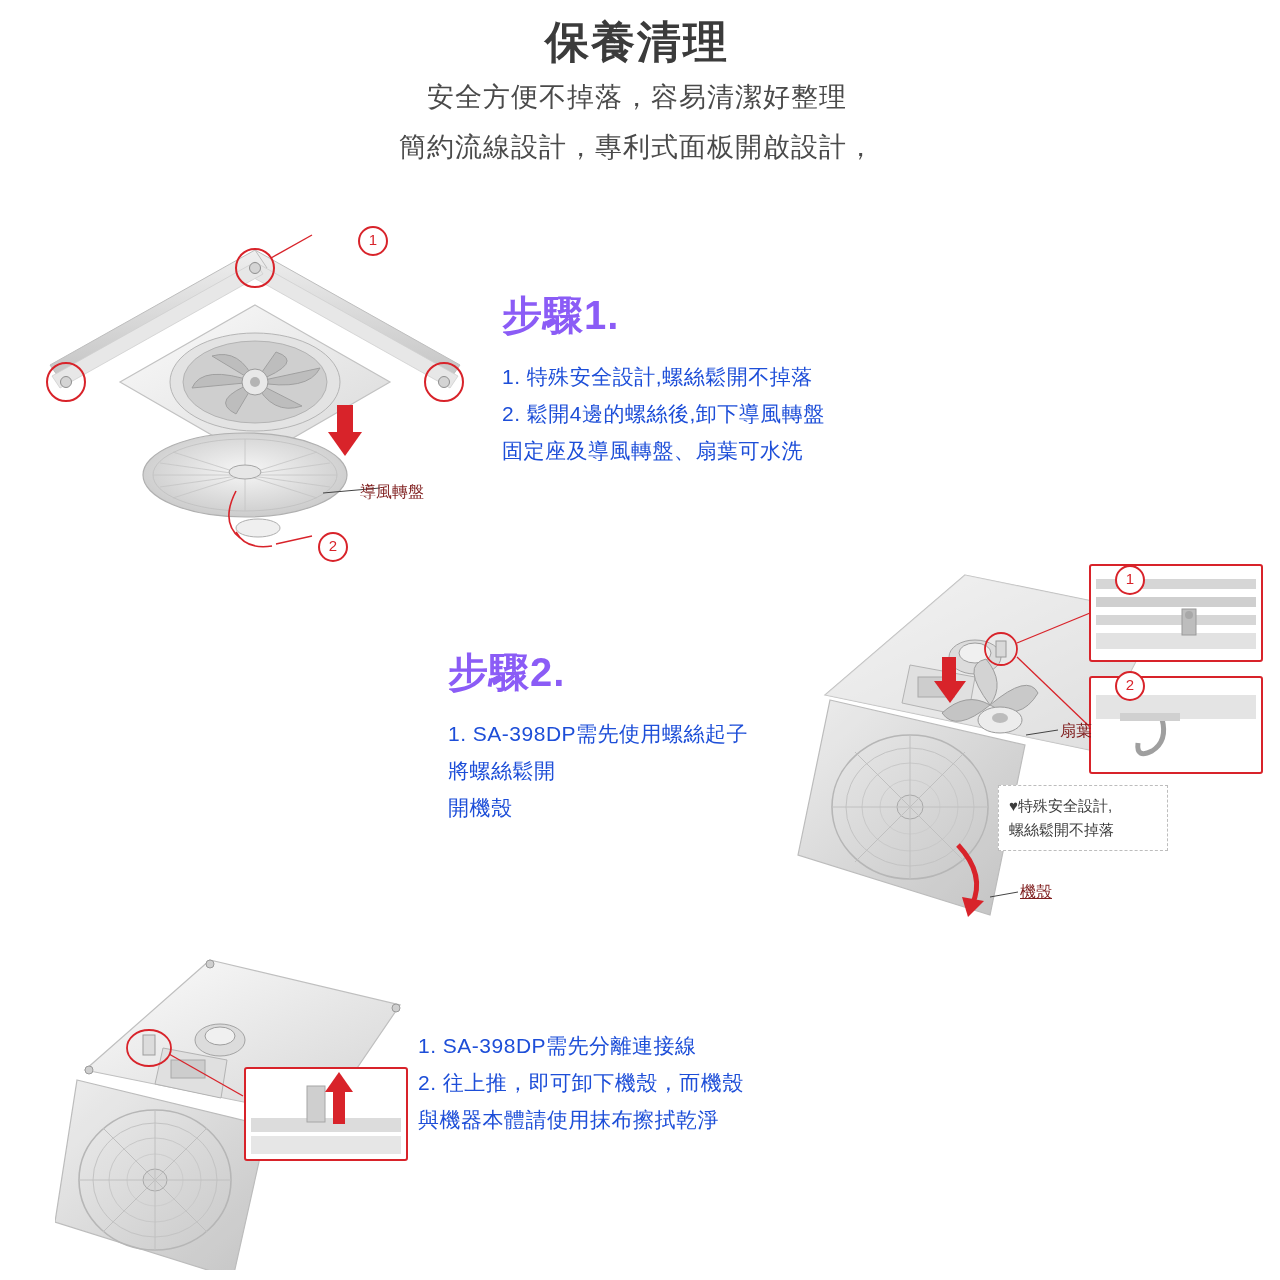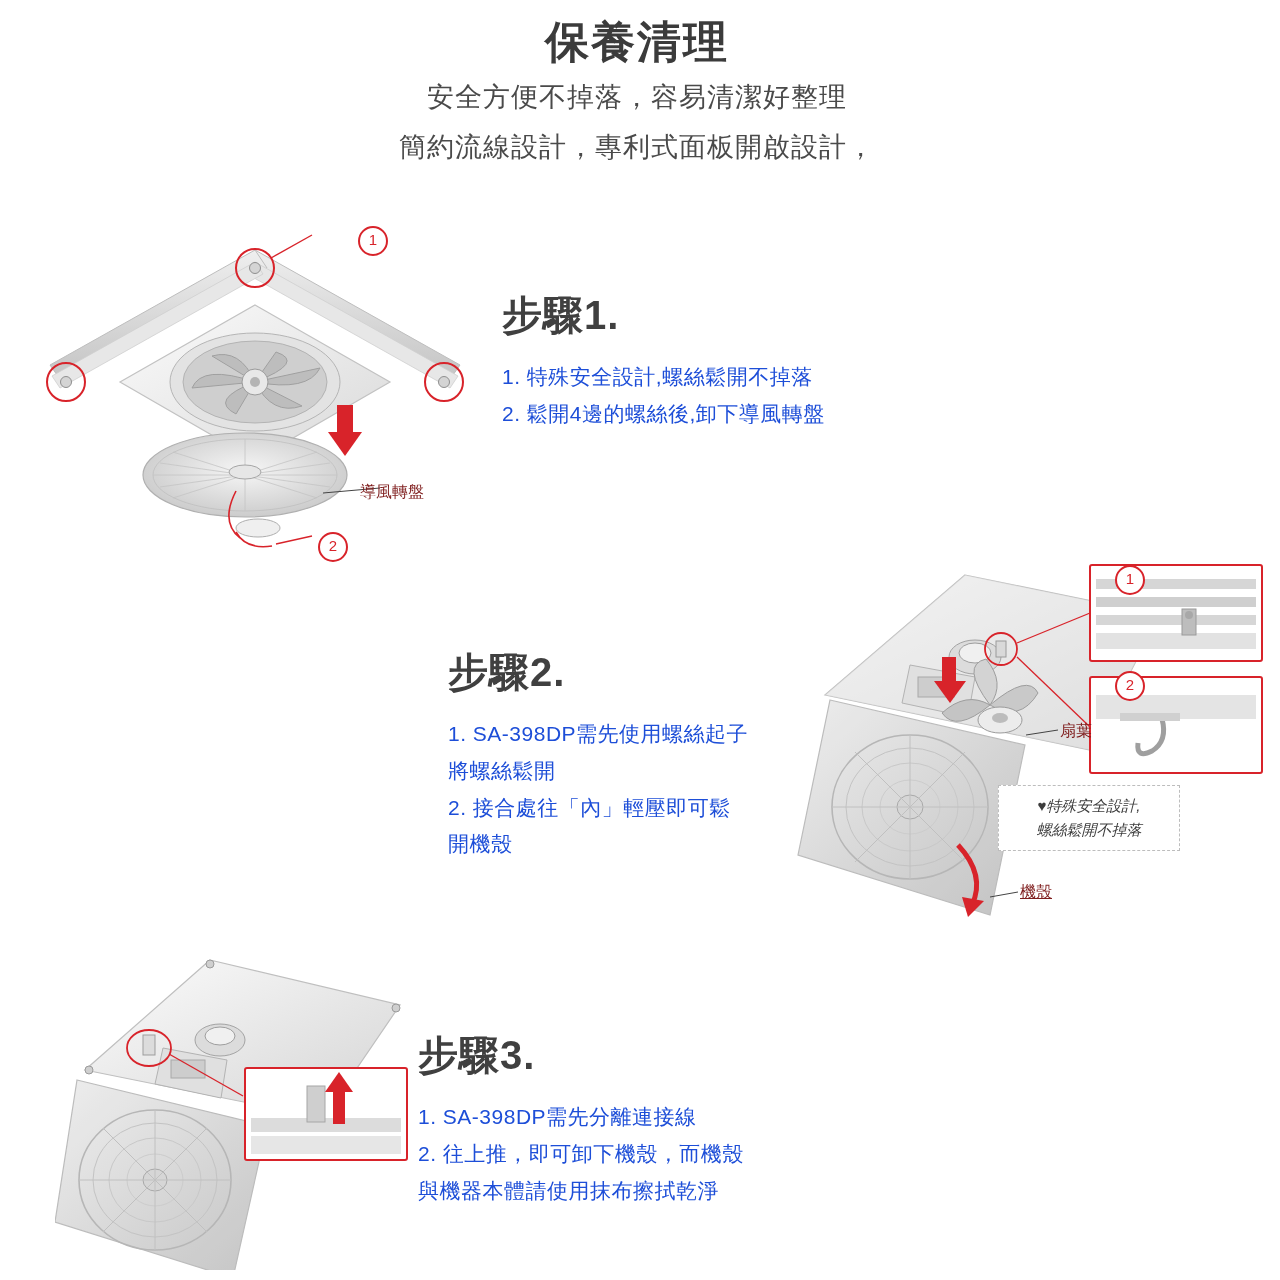--- a/index.html
+++ b/index.html
@@ -39,21 +39,21 @@
     line-height: 1.55;
     margin: 8px 0 0 0;
     letter-spacing: 1px;
   }
 
   
   .step-block { position: absolute; }
   .step-title {
     font-size: 40px;
     font-weight: bold;
-    color: #404040;
+    color: #8b5cf6;
     letter-spacing: 1px;
     margin: 0 0 16px 0;
   }
   .step-line {
     font-size: 21px;
     color: #1d4ed8;
     line-height: 1.75;
     letter-spacing: 0.5px;
     margin: 0;
     white-space: nowrap;
@@ -88,24 +88,22 @@
     color: #7f1d1d;
     white-space: nowrap;
   }
   .note-box {
     position: absolute;
     border: 1px dashed #bdbdbd;
     background: #ffffff;
     font-size: 15px;
     color: #3c3c3c;
     line-height: 1.6;
-    padding: 8px 16px;
-    text-align: center;
+    padding: 8px 10px;
     white-space: nowrap;
-    font-style: italic;
   }
   .note-box .heart { color: #3c3c3c; }
 </style>
 </head>
 <body>
 
 <div class="header">
   <h1 class="header-title">保養清理</h1>
   <p class="header-sub">安全方便不掉落，容易清潔好整理</p>
   <p class="header-sub">簡約流線設計，專利式面板開啟設計，</p>
@@ -186,27 +184,27 @@
 
   <div class="callout-num" style="left:318px; top:16px;">1</div>
   <div class="callout-num" style="left:278px; top:322px;">2</div>
   <div class="leader-label" style="left:320px; top:272px;">導風轉盤</div>
 </div>
 
 <div class="step-block" id="step1-block">
   <div class="step-title">步驟1.</div>
   <p class="step-line">1. 特殊安全設計,螺絲鬆開不掉落</p>
   <p class="step-line">2. 鬆開4邊的螺絲後,卸下導風轉盤</p>
+  <p class="step-line">固定座及導風轉盤、扇葉可水洗</p>
 </div>
 
 <div class="step-block" id="step2-block">
   <div class="step-title">步驟2.</div>
   <p class="step-line">1. SA-398DP需先使用螺絲起子</p>
   <p class="step-line">將螺絲鬆開</p>
-  <p class="step-line">2. 接合處往「內」輕壓即可鬆</p>
   <p class="step-line">開機殼</p>
 </div>
 
 <div class="illus" id="fig2" style="left:790px; top:545px; width:490px; height:420px;">
   <svg width="490" height="420" viewBox="0 0 490 420">
     <defs>
       <linearGradient id="p1" x1="0" y1="0" x2="1" y2="1">
         <stop offset="0%" stop-color="#fcfcfc"></stop>
         <stop offset="100%" stop-color="#d2d2d2"></stop>
       </linearGradient>
@@ -344,17 +342,16 @@
 
       <g>
         <rect x="278" y="160" width="12" height="34" fill="#d8232a"></rect>
         <polygon points="270,162 298,162 284,142" fill="#d8232a"></polygon>
       </g>
     </g>
   </svg>
 </div>
 
 <div class="step-block" id="step3-block">
-  <div class="step-title">步驟3.</div>
   <p class="step-line">1. SA-398DP需先分離連接線</p>
   <p class="step-line">2. 往上推，即可卸下機殼，而機殼</p>
   <p class="step-line">與機器本體請使用抹布擦拭乾淨</p>
 </div>
 
 </body></html>

